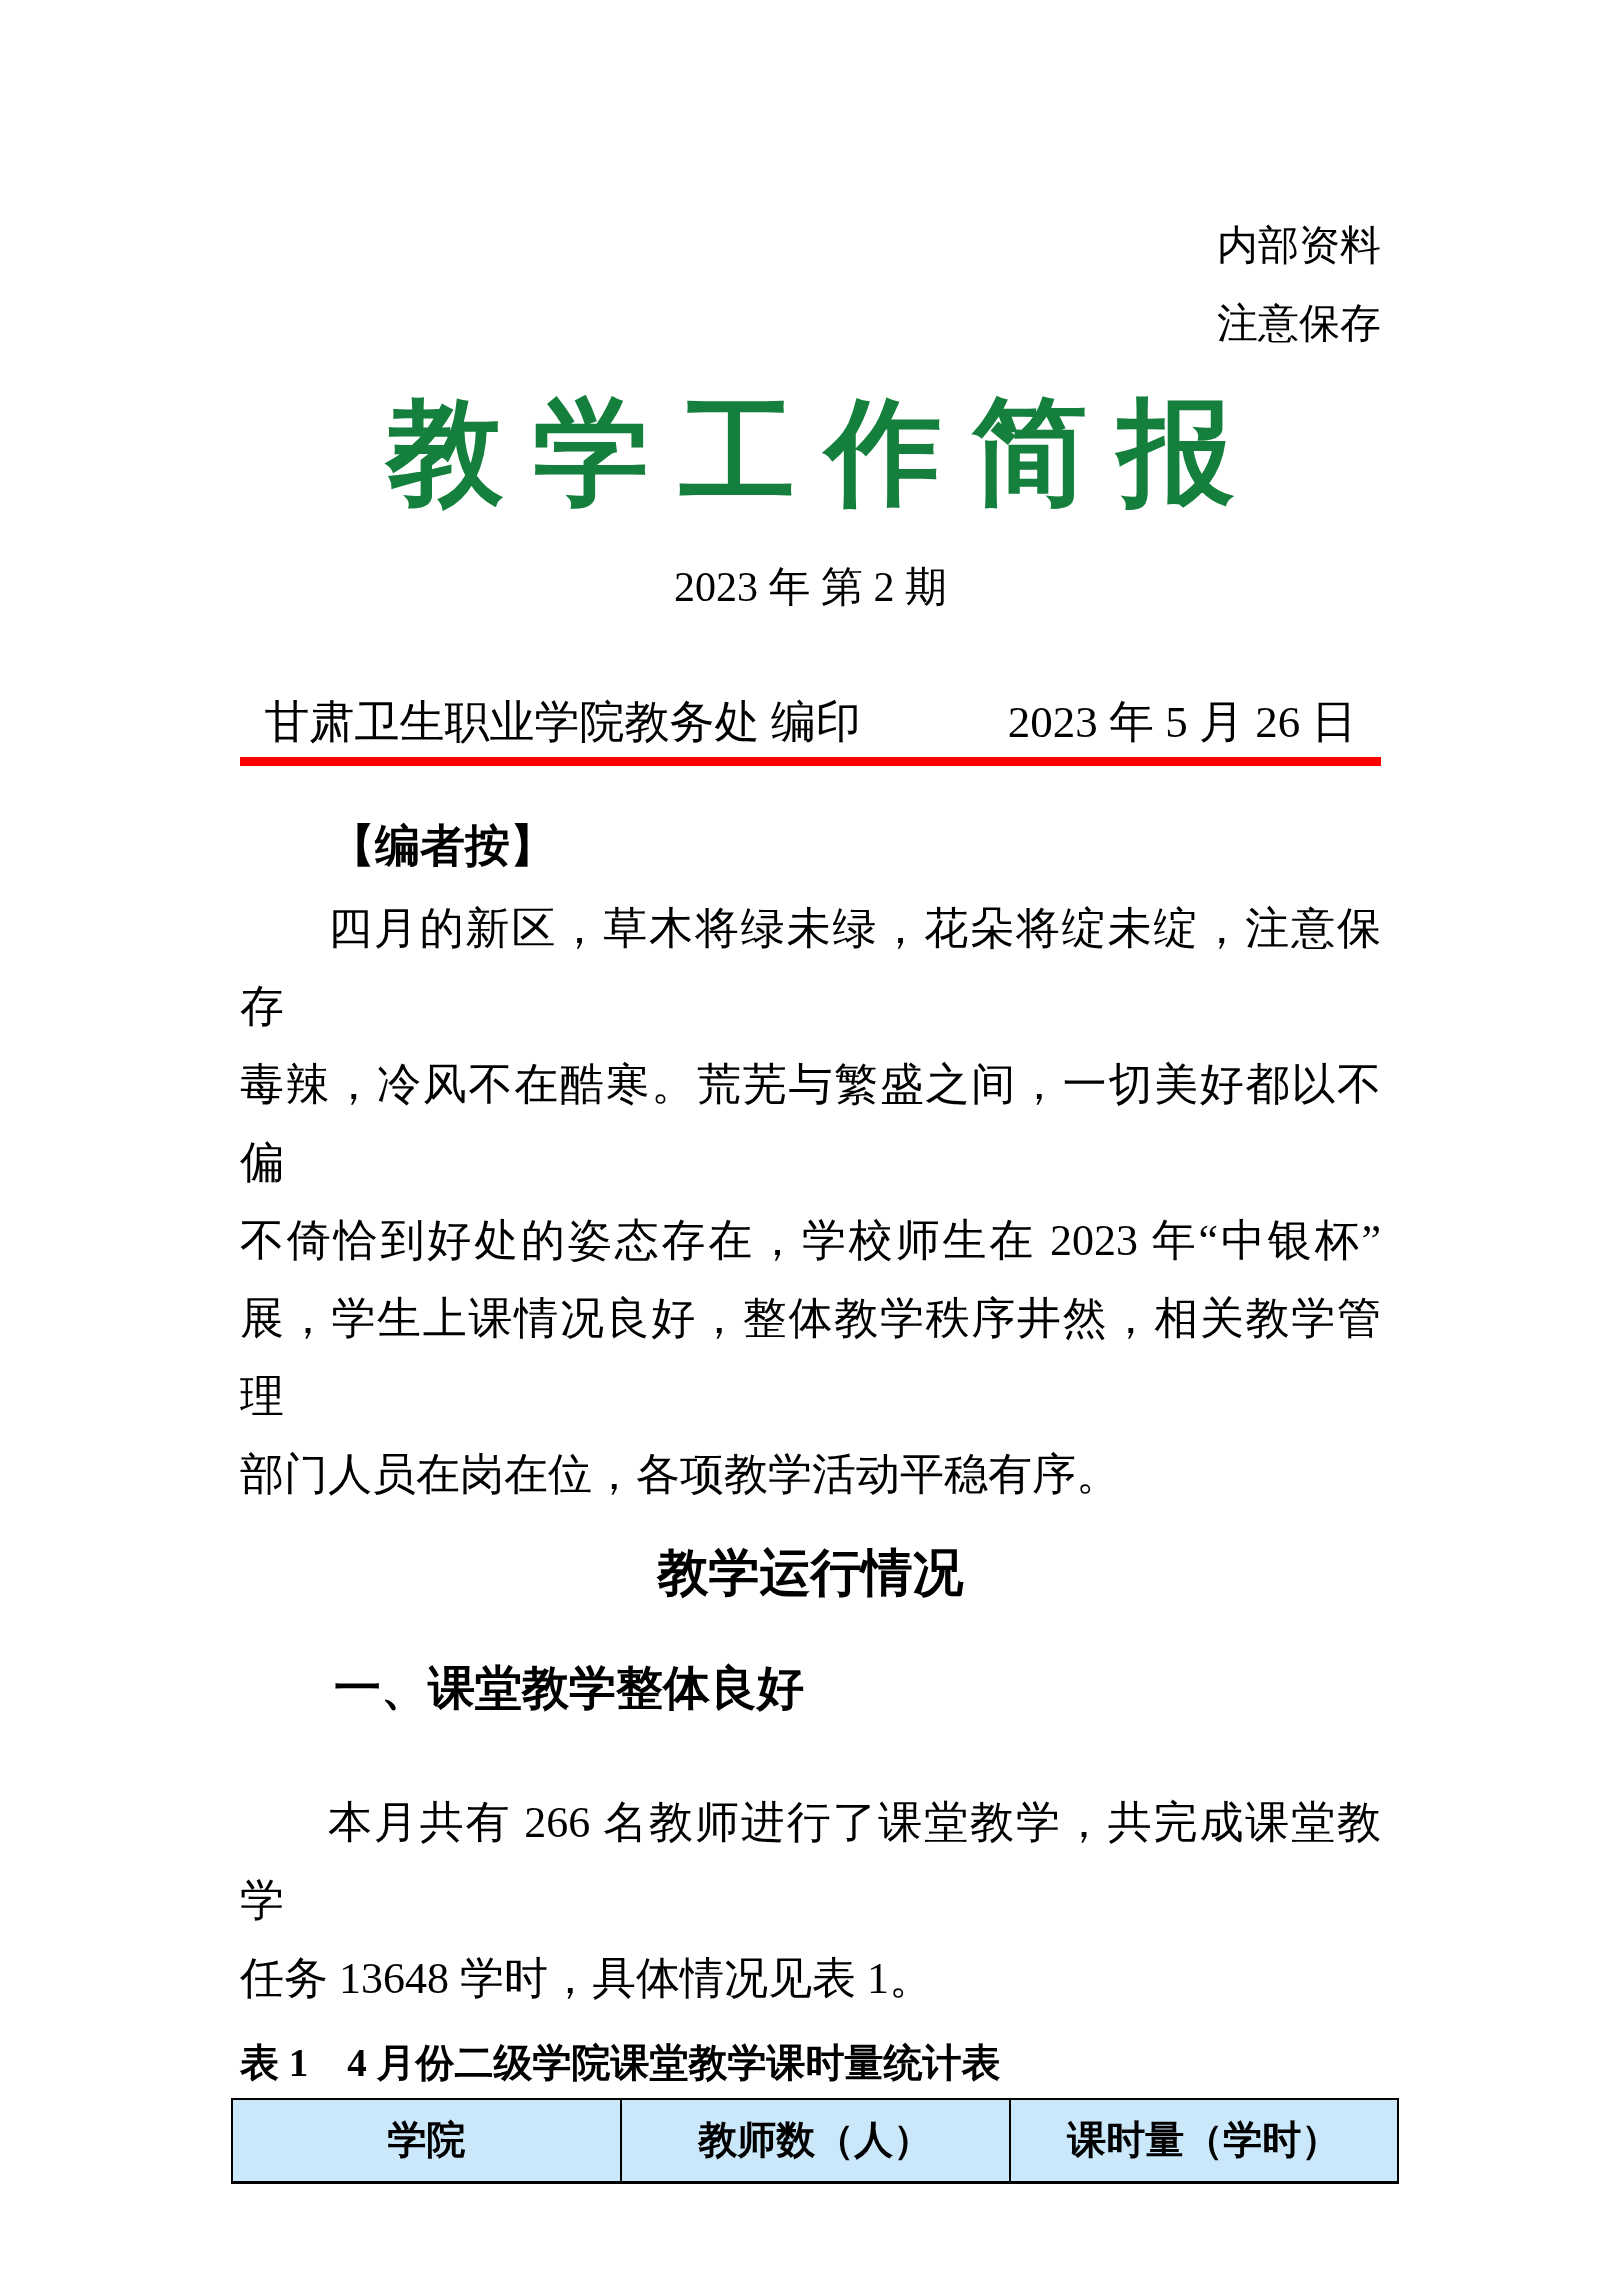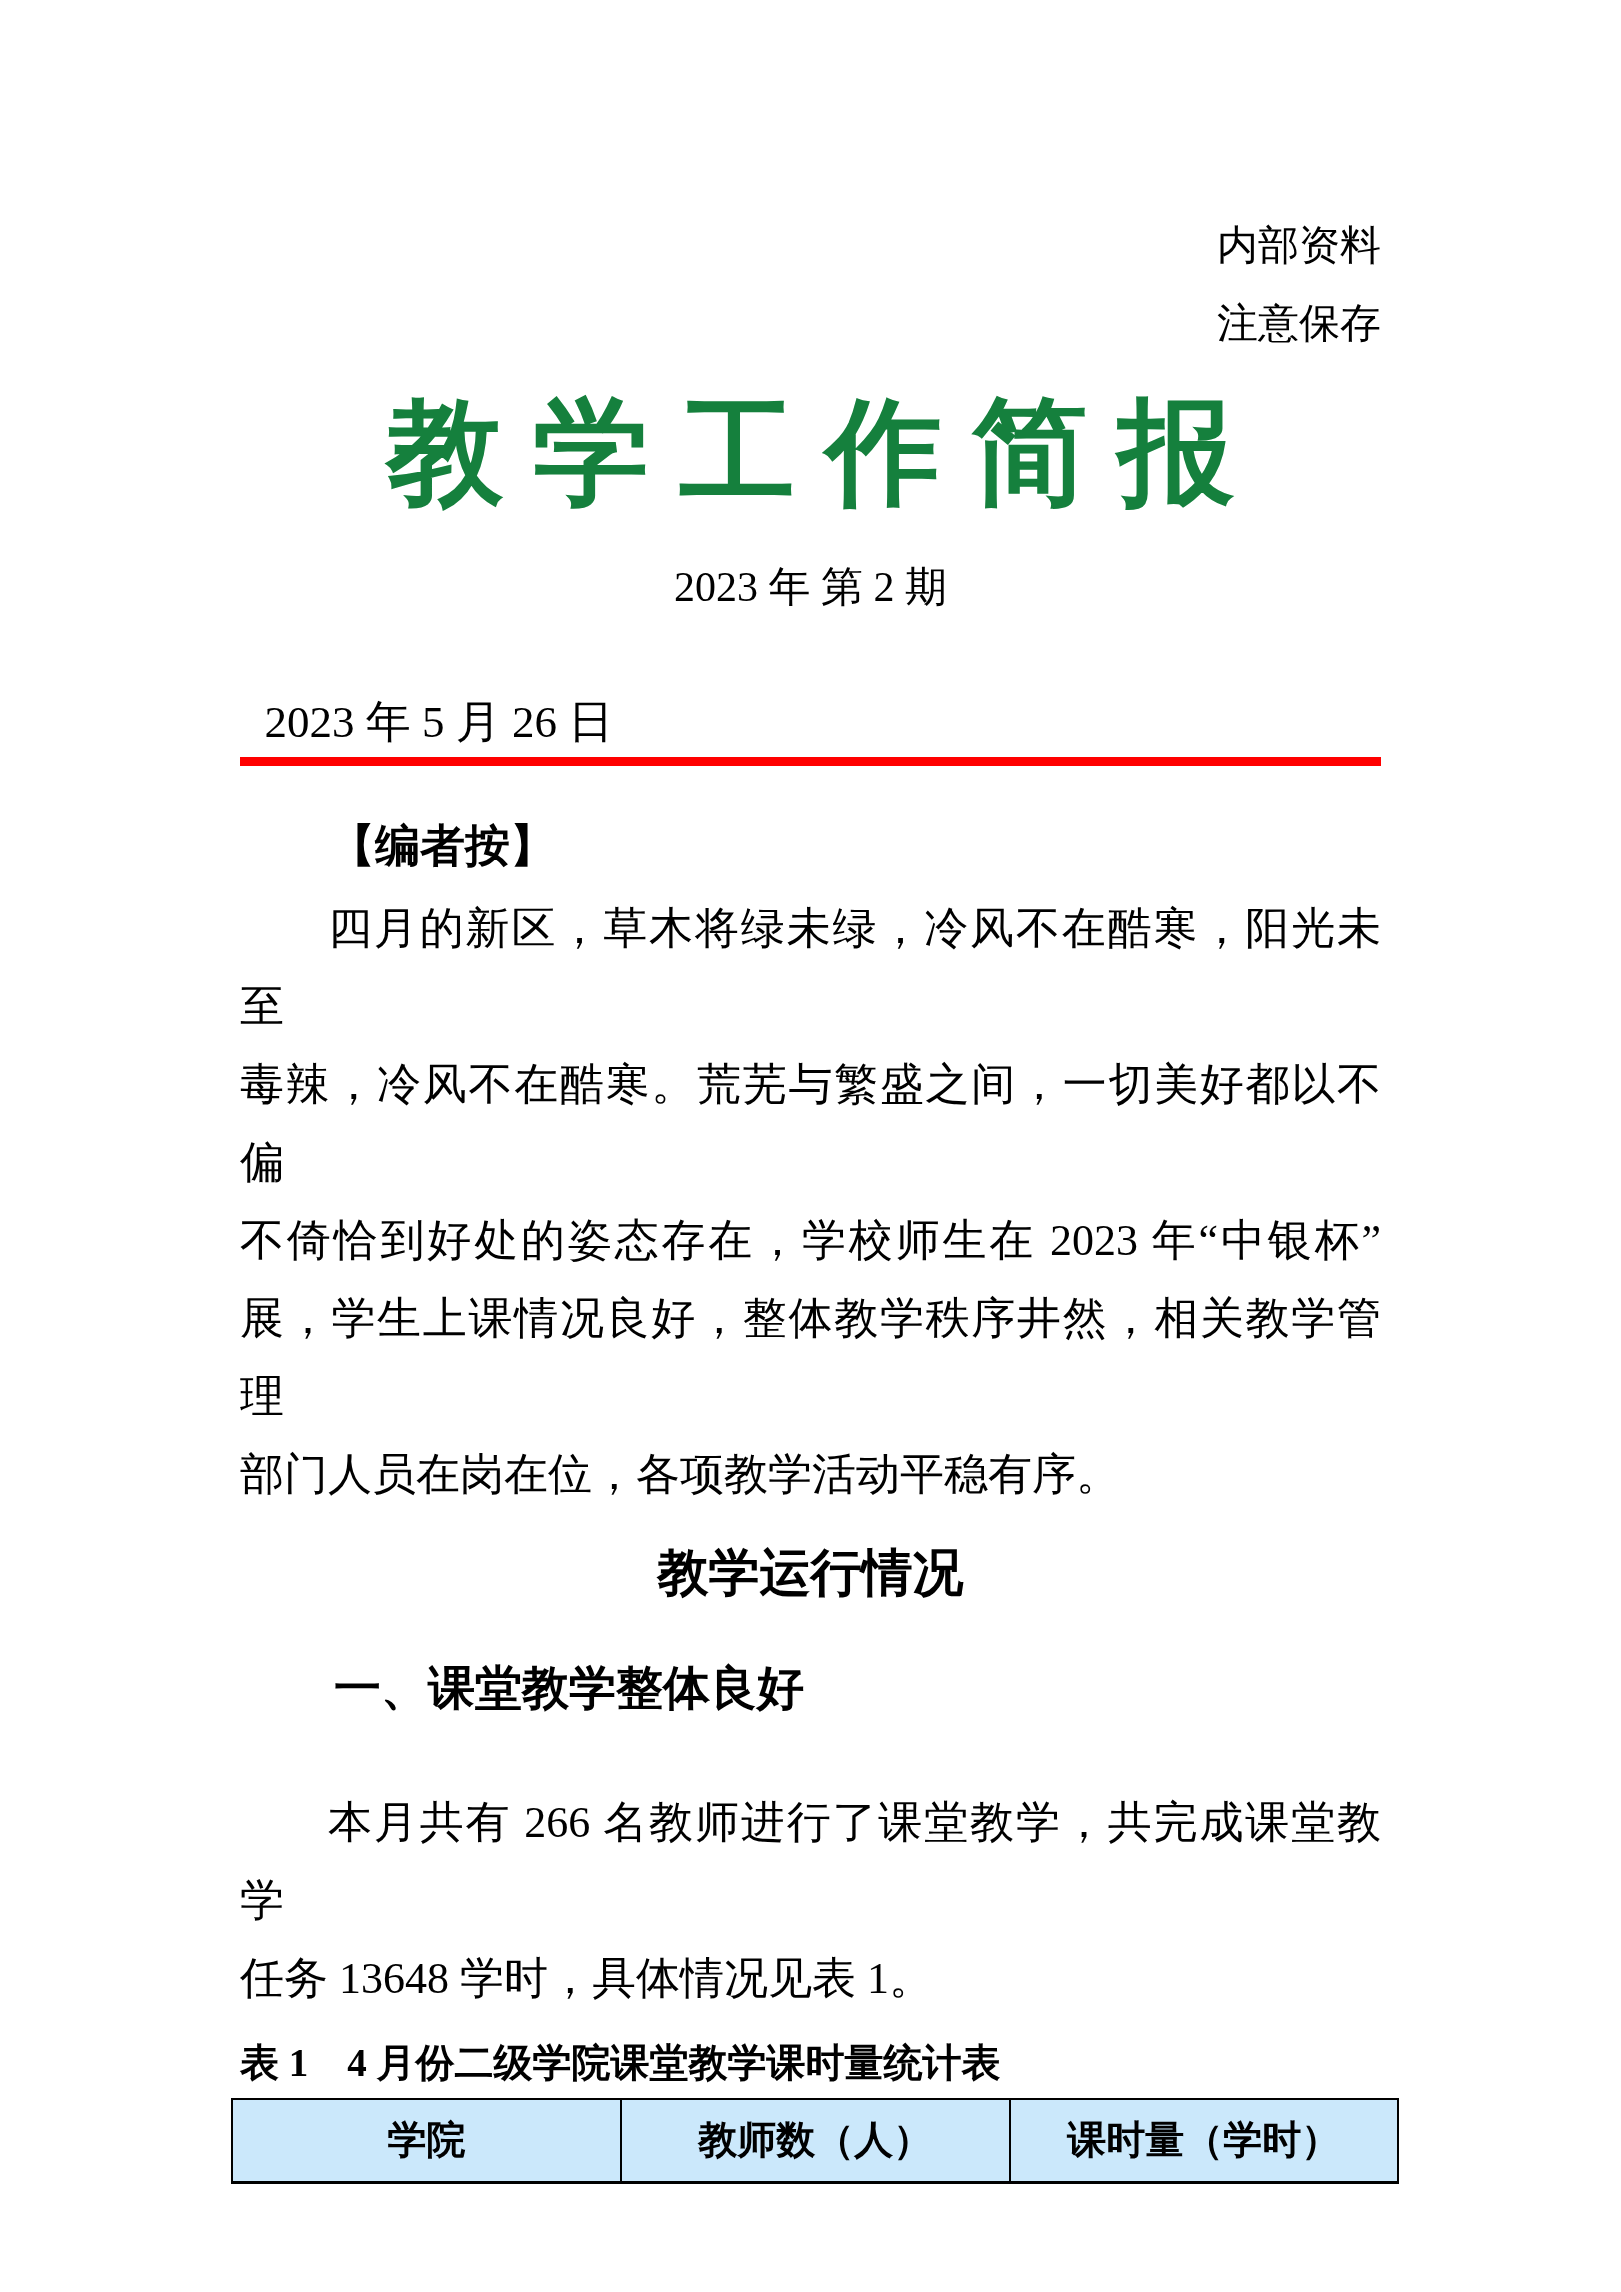--- a/index.html
+++ b/index.html
@@ -81,29 +81,30 @@
   <div class="doc-meta">
     <div>内部资料</div>
     <div>注意保存</div>
   </div>
 
   <div class="masthead-title">教学工作简报</div>
 
   <div class="issue-line">2023 年 第 2 期</div>
 
   <div class="pub-line">
+    <span>甘肃卫生职业学院教务处 编印</span>
     <span>2023 年 5 月 26 日</span>
   </div>
 
   <div class="red-rule"></div>
 
   <div class="editor-heading">【编者按】</div>
 
   <div class="editor-para">
-    <div class="jline first">四月的新区，草木将绿未绿，冷风不在酷寒，阳光未至</div>
+    <div class="jline first">四月的新区，草木将绿未绿，花朵将绽未绽，注意保存</div>
     <div class="jline">毒辣，冷风不在酷寒。荒芜与繁盛之间，一切美好都以不偏</div>
     <div class="jline">不倚恰到好处的姿态存在，学校师生在 2023 年“中银杯”</div>
     <div class="jline">展，学生上课情况良好，整体教学秩序井然，相关教学管理</div>
     <div class="jline last">部门人员在岗在位，各项教学活动平稳有序。</div>
   </div>
 
   <div class="section-heading">教学运行情况</div>
 
   <div class="sub-heading">一、课堂教学整体良好</div>
 

